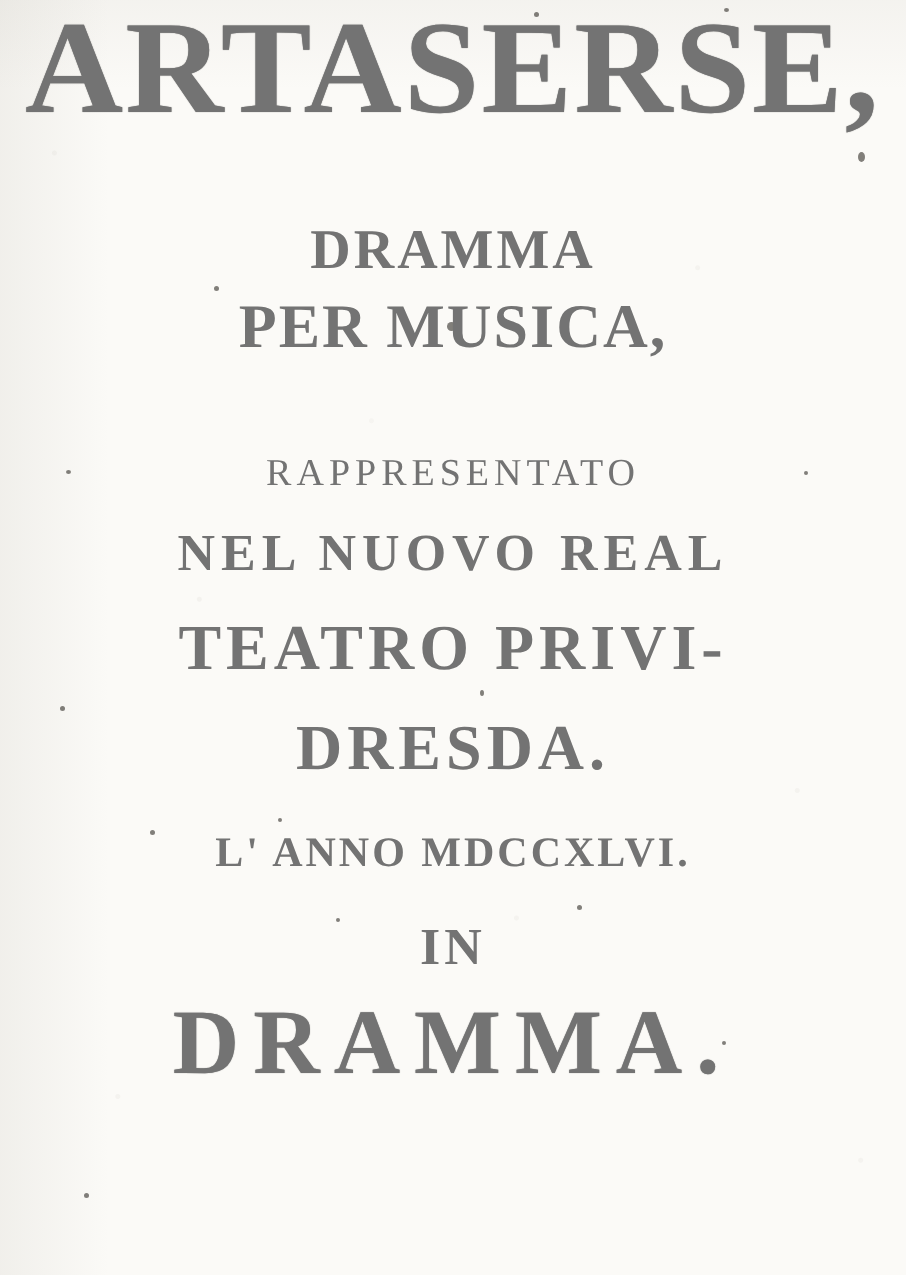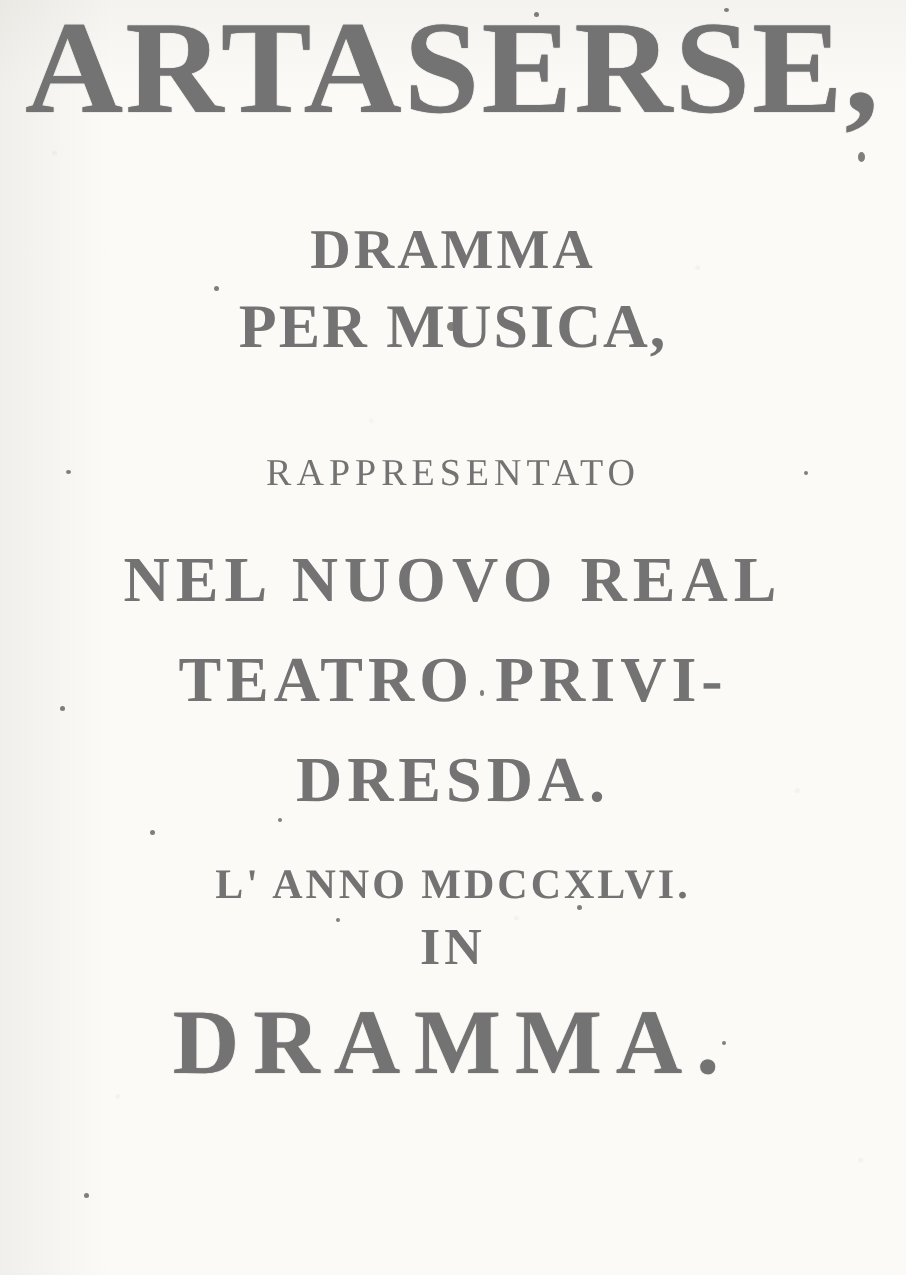--- a/index.html
+++ b/index.html
@@ -81,23 +81,23 @@
   }
   
   .l-rappr {
     font-size: 38px;
     letter-spacing: 5px;
     font-weight: 400;
     margin-top: 96px;
   }
   
   .l-nel {
-    font-size: 64px;
+    font-size: 52px;
     letter-spacing: 6px;
-    margin-top: 56px;
+    margin-top: 36px;
   }
   
   .l-teatro {
     font-size: 64px;
     letter-spacing: 5px;
     margin-top: 36px;
     text-align: center;
   }
   
   .l-legiato {
@@ -108,21 +108,21 @@
   
   .l-anno {
     font-size: 42px;
     letter-spacing: 3px;
     margin-top: 52px;
   }
   
   .l-in {
     font-size: 52px;
     letter-spacing: 4px;
-    margin-top: 16px;
+    margin-top: 48px;
   }
   
   .l-dresda {
     font-size: 92px;
     letter-spacing: 14px;
     margin-top: 22px;
     text-shadow: 0 0 1px rgba(0,0,0,0.5);
   }
 </style>
 </head>

